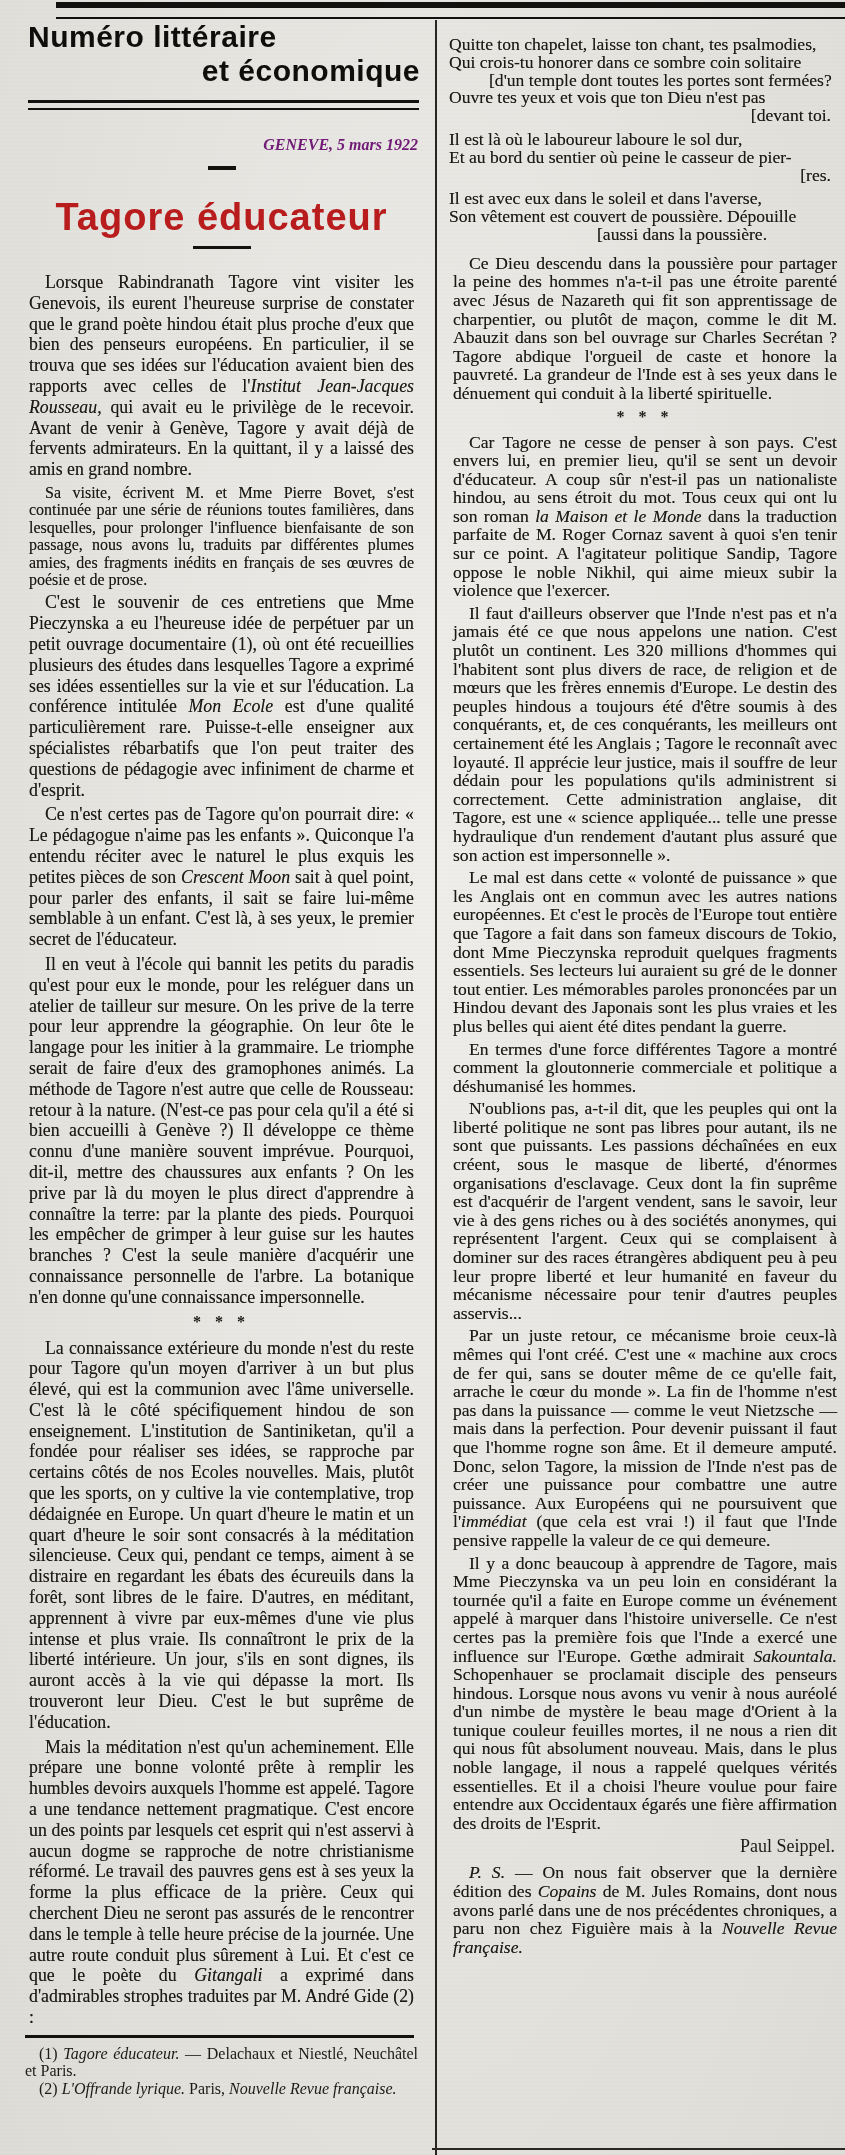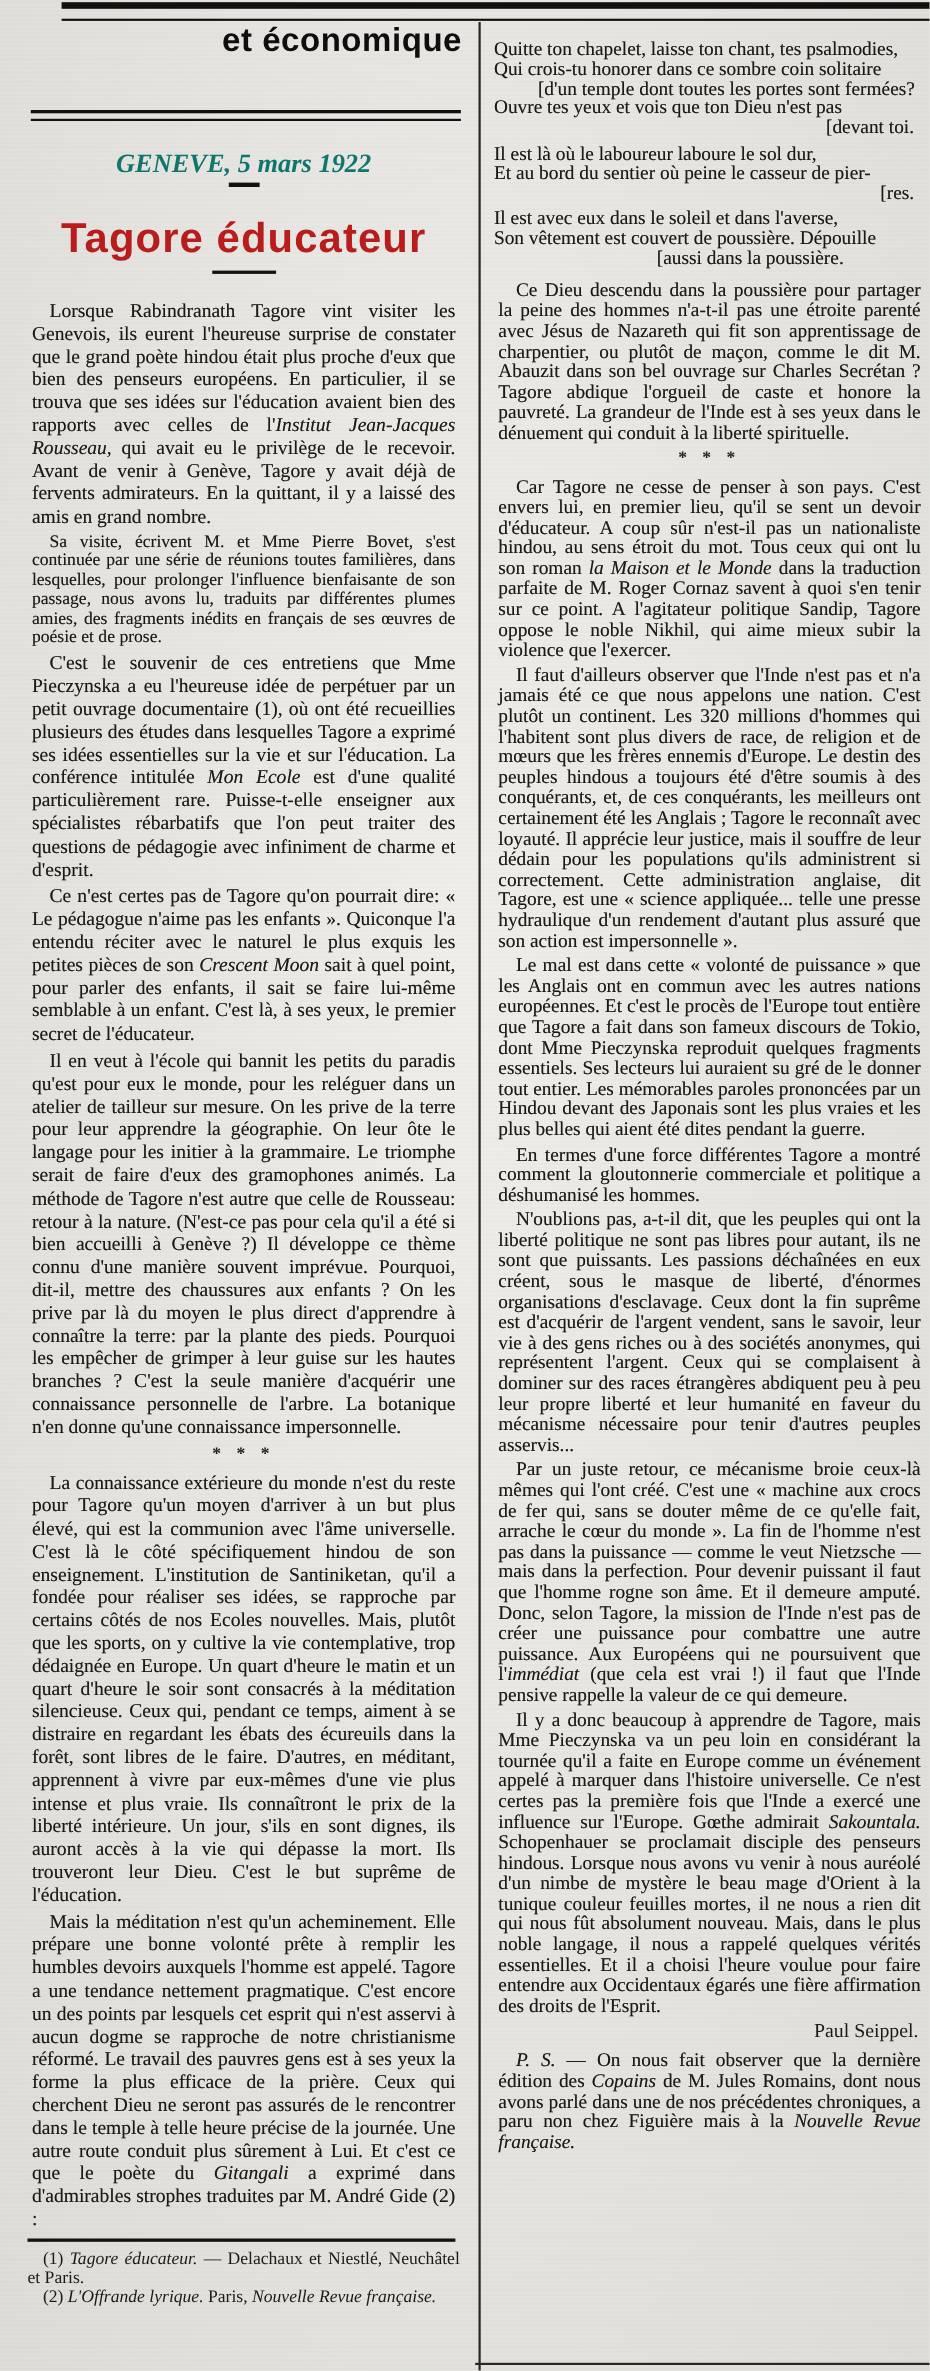--- a/index.html
+++ b/index.html
@@ -17,22 +17,22 @@
       repeating-linear-gradient(0deg, rgba(0,0,0,.012) 0 2px, rgba(255,255,255,.012) 2px 4px);
   }
   .top-rule{position:absolute;left:56px;top:2px;width:789px;height:9px;
     border-top:6px solid #121110;border-bottom:2px solid #121110;}
   .masthead{position:absolute;left:28px;top:20px;width:392px;
     font-family:"Liberation Sans", sans-serif;font-weight:700;
     font-size:30px;line-height:34px;color:#0f0e0c;letter-spacing:.5px;}
   .masthead .l2{text-align:right;}
   .masthead-rule{position:absolute;left:28px;top:100px;width:391px;height:5px;
     border-top:3px solid #121110;border-bottom:2px solid #121110;}
-  .dateline{position:absolute;left:25px;top:136px;width:393px;text-align:center;
-    font-style:italic;font-weight:700;font-size:24px;color:#0f766e;}
+  .dateline{position:absolute;left:25px;top:136px;width:393px;text-align:right;
+    font-style:italic;font-weight:700;font-size:16px;color:#701a75;}
   .dateline-rule{position:absolute;left:208px;top:166px;width:28px;height:4px;background:#14120f;}
   .article-title{position:absolute;left:25px;top:184px;width:393px;text-align:center;
     font-family:"Liberation Sans", sans-serif;font-weight:700;font-size:38px;
     letter-spacing:1px;color:#b91c1c;margin-top:12px;}
   .title-rule{position:absolute;left:193px;top:246px;width:58px;height:3px;background:#14120f;}
   .col-divider{position:absolute;left:435px;top:20px;width:2px;height:2135px;background:#2a2620;}
   .bottom-rule{position:absolute;left:432px;top:2148px;width:413px;height:2px;background:#2a2620;}
 
   .col-left{position:absolute;left:25px;top:268px;width:393px;}
   .col-right{position:absolute;left:449px;top:28px;width:392px;}
@@ -58,20 +58,21 @@
   i{font-style:italic;}
 </style>
 </head>
 <body>
 
 <div class="page-tint"></div>
 
 <div class="top-rule"></div>
 
 <div class="masthead">
+  <div class="l1">Numéro littéraire</div>
   <div class="l2">et économique</div>
 </div>
 <div class="masthead-rule"></div>
 
 <div class="dateline">GENEVE, 5 mars 1922</div>
 <div class="dateline-rule"></div>
 
 <div class="article-title">Tagore éducateur</div>
 <div class="title-rule"></div>
 

